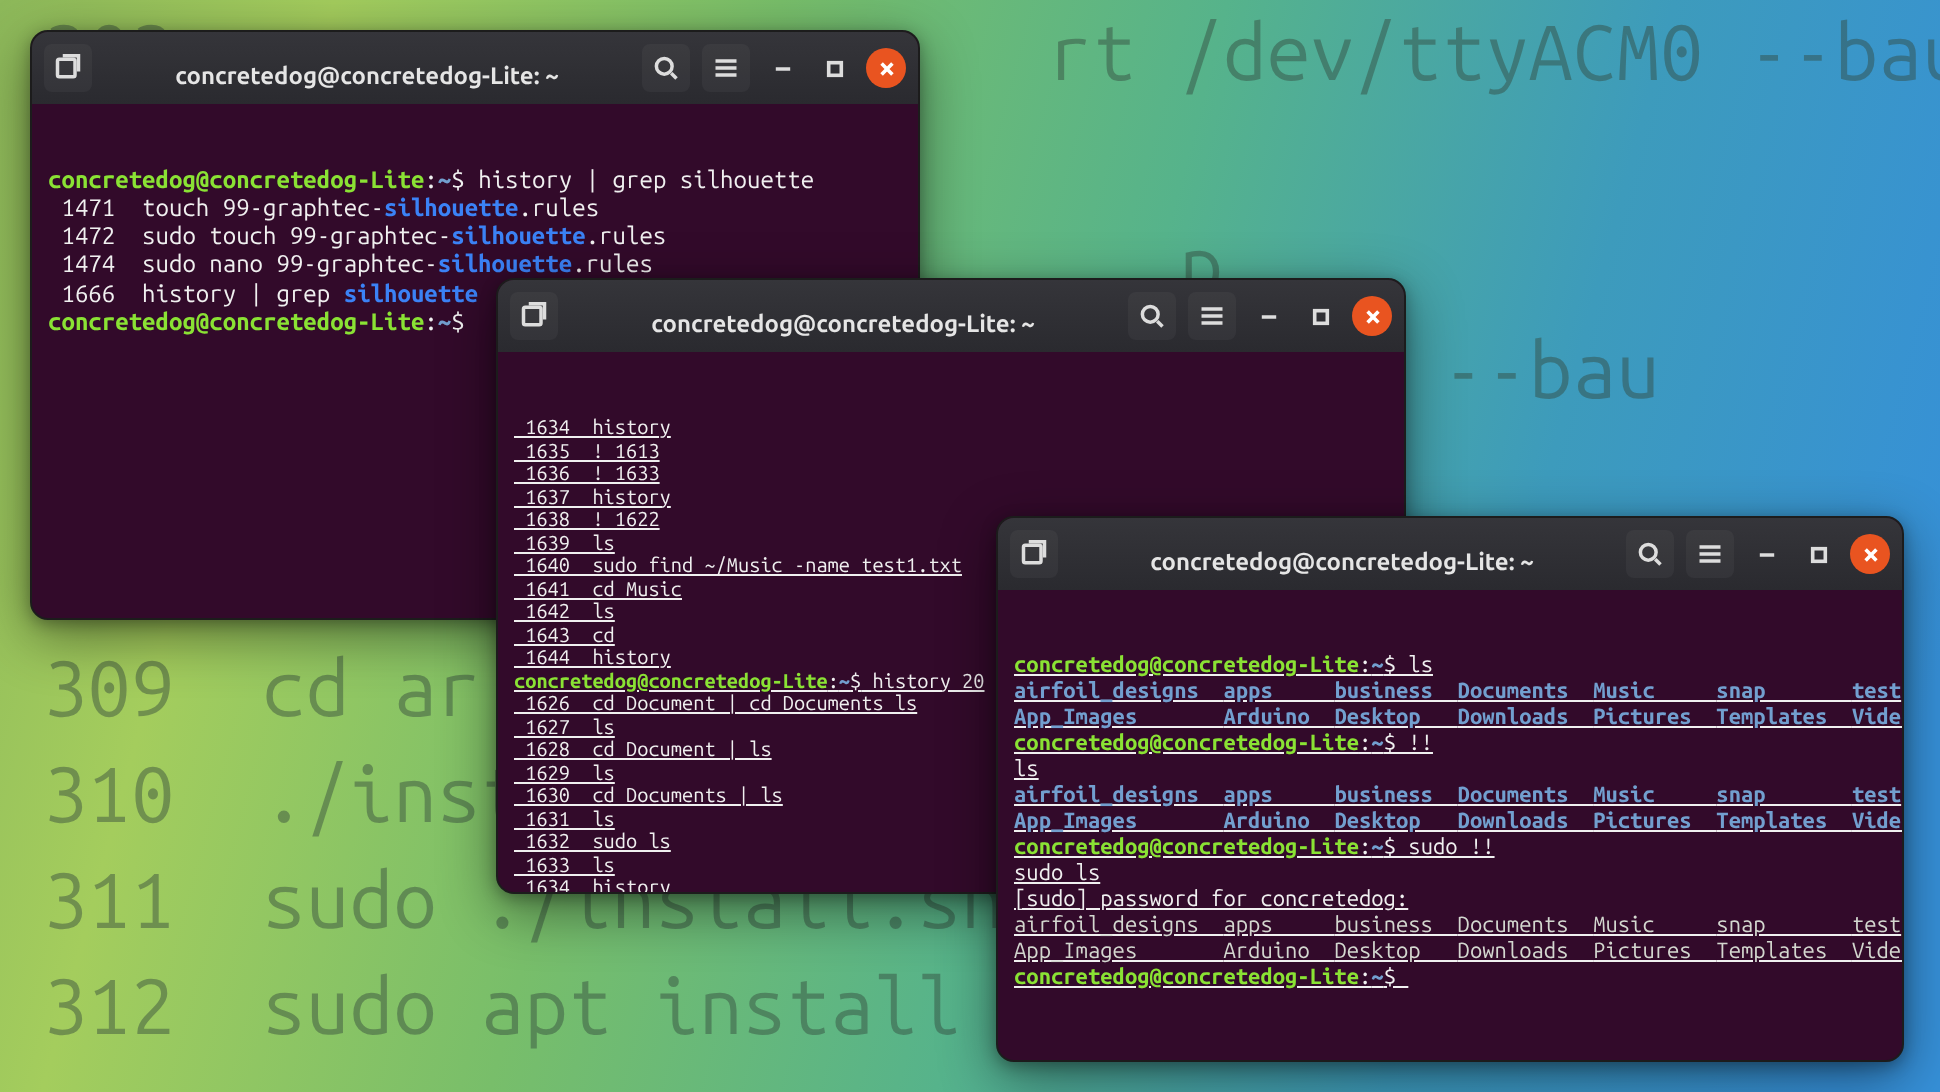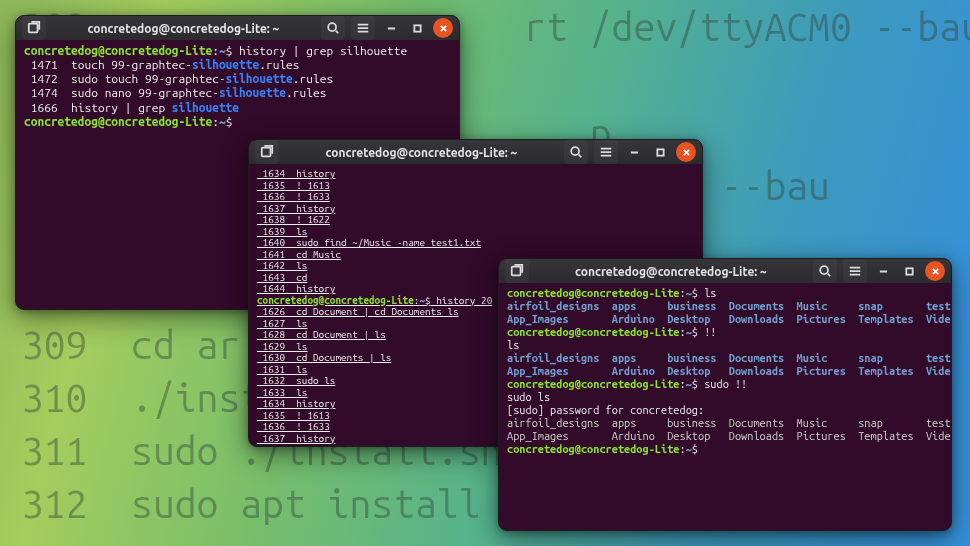--- a/index.html
+++ b/index.html
@@ -26,28 +26,27 @@
     position: absolute;
     display: flex;
     flex-direction: column;
     background: #320a2a;
     border: 1px solid #1c1c1c;
     border-radius: 9px;
     box-shadow: 0 8px 28px rgba(0,0,0,.45), 0 2px 8px rgba(0,0,0,.3);
     overflow: hidden;
   }
   .titlebar {
-    height: 24px;
+    height: 36px;
     background: linear-gradient(#35353a, #2a2a2f);
     display: flex;
-    align-items: center;
     color: #e5e5e5;
     font-family: "Ubuntu", "DejaVu Sans", sans-serif;
     font-size: 12px;
-    padding: 4px 6px;
+    padding: 16px 6px;
     gap: 6px;
   }
   .tb-left, .tb-right { display:flex; align-items:center; gap:6px; }
   .tb-left { flex:0 0 auto; }
   .tb-center { flex:1; text-align:center; font-weight:600; }
   .tb-btn {
     width: 24px; height:24px; border-radius:4px;
     display:flex; align-items:center; justify-content:center;
     background: rgba(255,255,255,.04);
     color:#ddd;
@@ -63,20 +62,21 @@
   .win-close svg { stroke:#fff; }
 
   .term-body {
     flex:1;
     padding: 4px 8px 6px 8px;
     font-size: 12px;
     line-height: 1.18;
     color:#f0f0f0;
     white-space: pre;
     overflow:hidden;
+    margin-top:28px;
   }
   .pu { color:#8ae234; font-weight:bold; }
   .pc { color:#729fcf; font-weight:bold; }
   .ps { color:#f0f0f0; }
   .hl { color:#3b82f6; font-weight:bold; }
   .dir { color:#729fcf; font-weight:bold; }
   .plain { color:#d3d7cf; }
 </style>
 </head>
 <body>
@@ -239,21 +239,21 @@
             <rect x="1.5" y="1.5" width="7" height="7"></rect>
           </svg>
         </div>
       <div class="win-btn win-close">
           <svg viewBox="0 0 10 10">
             <path d="M2 2l6 6M8 2l-6 6"></path>
           </svg>
         </div>
     </div>
   </div>
-  <div class="term-body" style="font-size:11px;" id="body3"><span class="pu">concretedog@concretedog-Lite</span><span class="ps">:</span><span class="pc">~</span><span class="ps">$</span> ls
+  <div class="term-body" style="font-size:11px;text-decoration:underline;" id="body3"><span class="pu">concretedog@concretedog-Lite</span><span class="ps">:</span><span class="pc">~</span><span class="ps">$</span> ls
 <span class="dir">airfoil_designs  </span><span class="dir">apps     </span><span class="dir">business  </span><span class="dir">Documents  </span><span class="dir">Music     </span><span class="dir">snap       </span><span class="dir">test</span>
 <span class="dir">App_Images       </span><span class="dir">Arduino  </span><span class="dir">Desktop   </span><span class="dir">Downloads  </span><span class="dir">Pictures  </span><span class="dir">Templates  </span><span class="dir">Videos</span>
 <span class="pu">concretedog@concretedog-Lite</span><span class="ps">:</span><span class="pc">~</span><span class="ps">$</span> !!
 ls
 <span class="dir">airfoil_designs  </span><span class="dir">apps     </span><span class="dir">business  </span><span class="dir">Documents  </span><span class="dir">Music     </span><span class="dir">snap       </span><span class="dir">test</span>
 <span class="dir">App_Images       </span><span class="dir">Arduino  </span><span class="dir">Desktop   </span><span class="dir">Downloads  </span><span class="dir">Pictures  </span><span class="dir">Templates  </span><span class="dir">Videos</span>
 <span class="pu">concretedog@concretedog-Lite</span><span class="ps">:</span><span class="pc">~</span><span class="ps">$</span> sudo !!
 sudo ls
 [sudo] password for concretedog:
 <span class="plain">airfoil_designs  </span><span class="plain">apps     </span><span class="plain">business  </span><span class="plain">Documents  </span><span class="plain">Music     </span><span class="plain">snap       </span><span class="plain">test</span>

